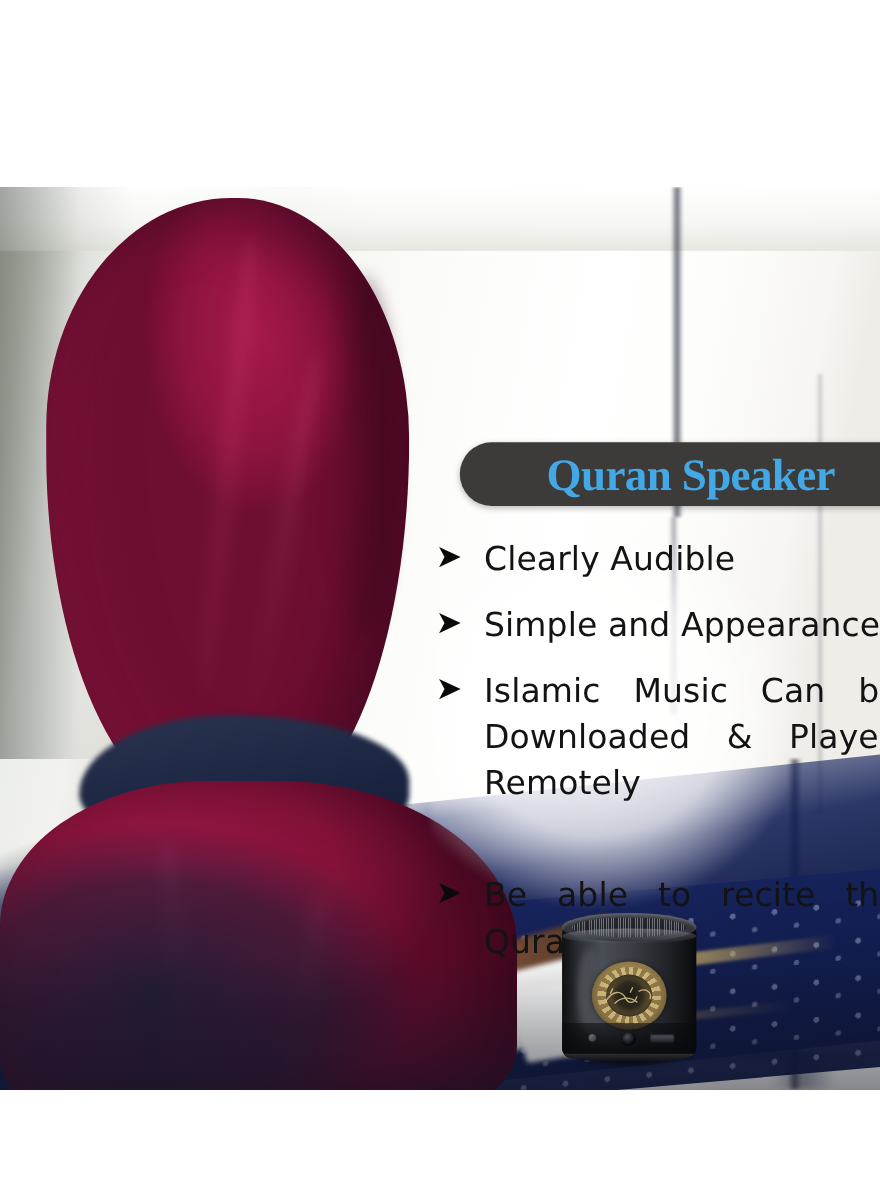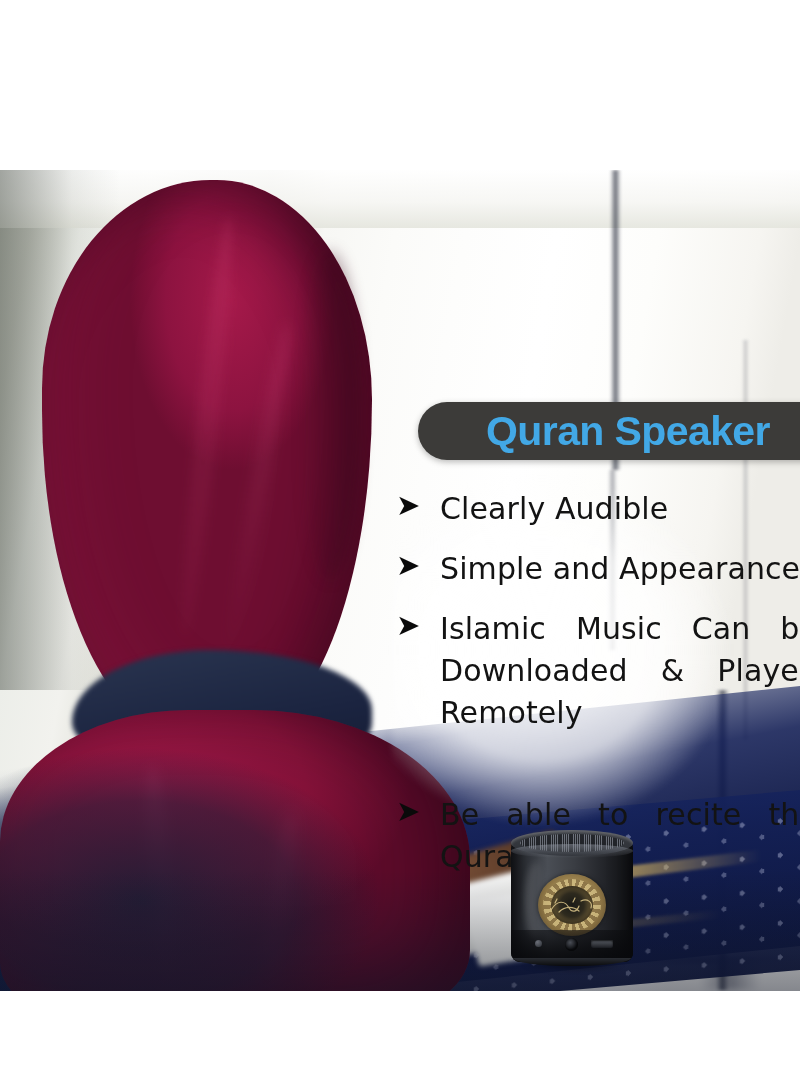--- a/index.html
+++ b/index.html
@@ -223,21 +223,21 @@
     border-radius:30px;
     display:flex;align-items:center;justify-content:center;
     box-shadow:0 2px 6px rgba(0,0,0,.28);
   }
   .title-pill .t{
     color:#42a8e6;
     font-size:41px;
     font-weight:bold;
     letter-spacing:-.6px;
     white-space:nowrap;
-    font-family:Liberation Sans, sans-serif;
+    font-family:Liberation Serif, serif;
   }
 
   
   .features{
     position:absolute;left:396px;top:318px;width:420px;
   }
   .feat{
     position:relative;
     margin-bottom:18px;
     padding-left:44px;

